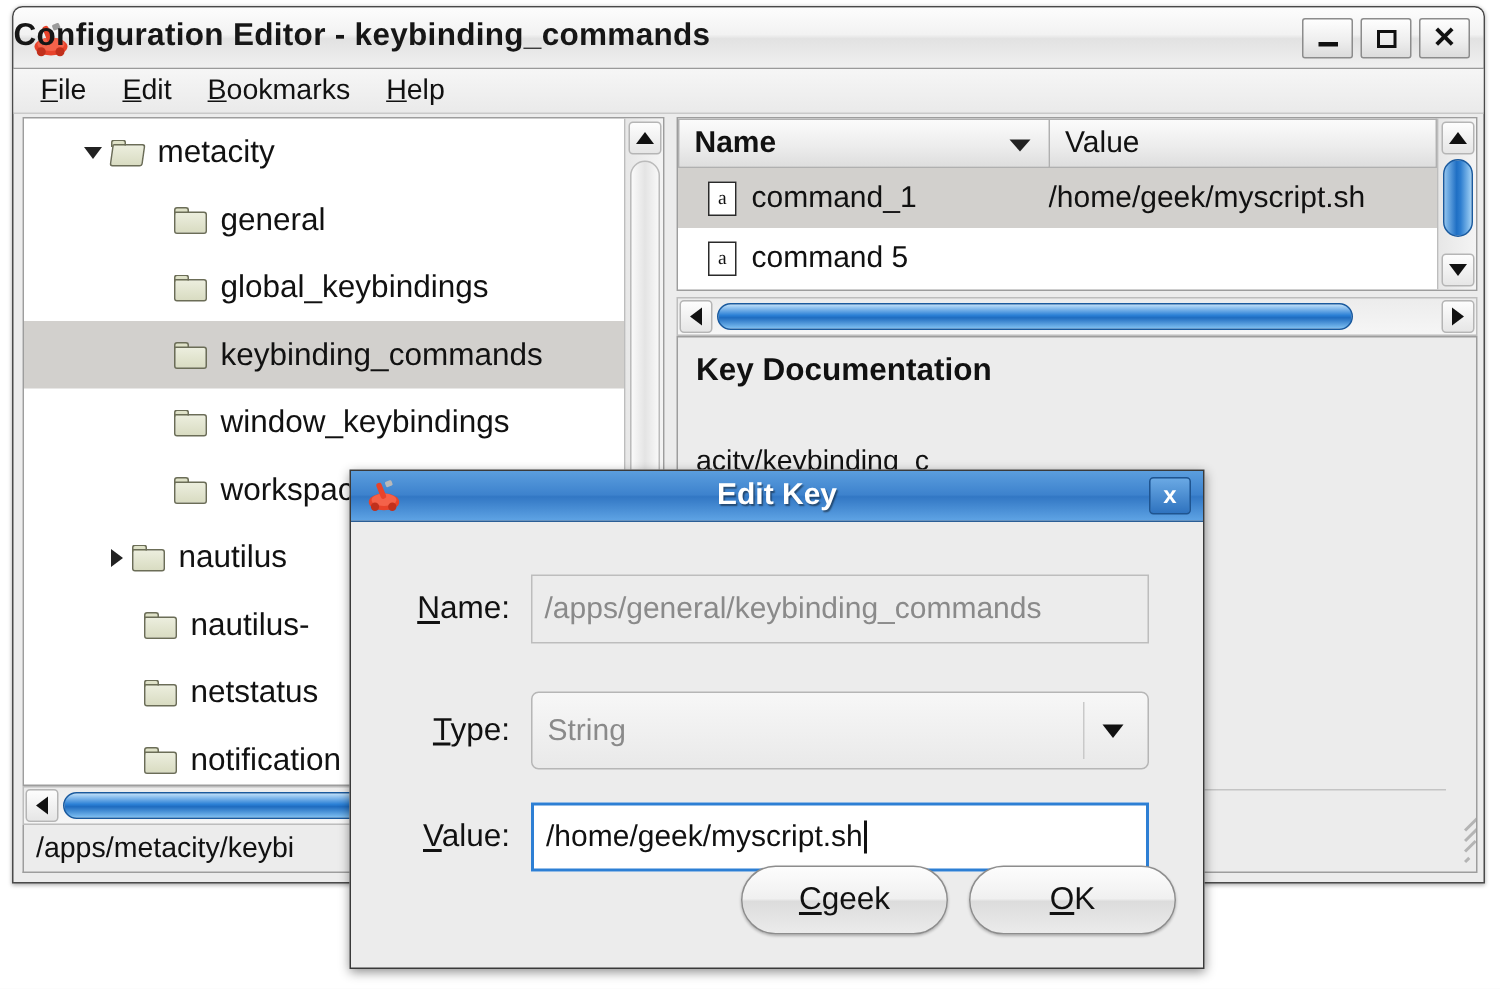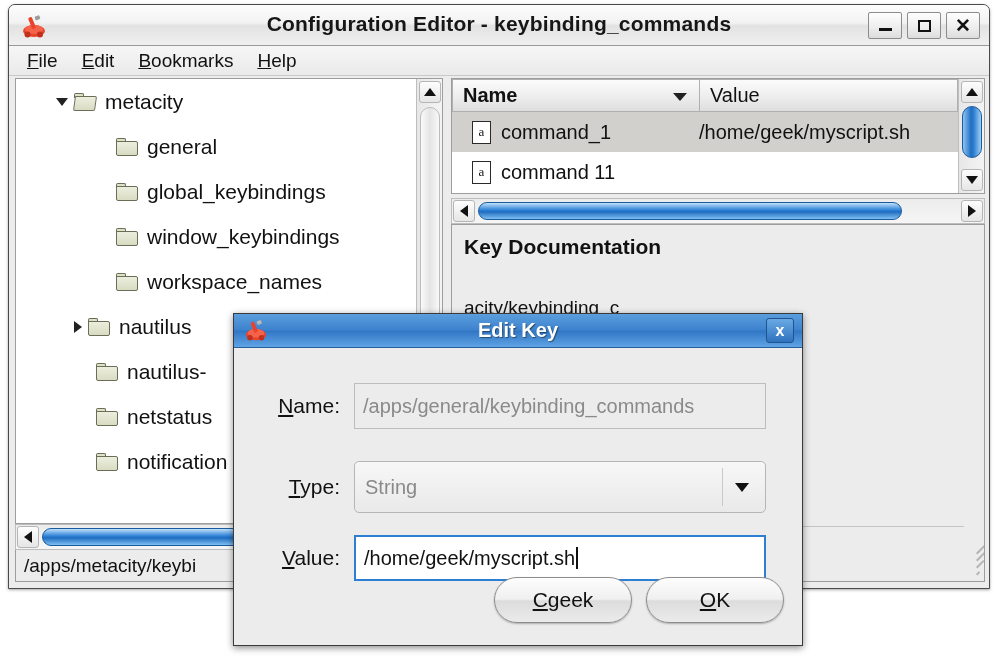--- a/index.html
+++ b/index.html
@@ -28,21 +28,21 @@
   .titlebar {
     position: relative;
     height: 41px;
     border-radius: 6px 6px 0 0;
     background: linear-gradient(to bottom, #fdfdfd 0%, #f2f2f2 45%, #e2e2e2 52%, #f0f0f0 100%);
     border-bottom: 1px solid #9a9a9a;
     box-sizing: border-box;
   }
   .title-text {
     position: absolute; left: 0; right: 0; top: 7px;
-    text-align: center;
+    text-align: left;
     font-size: 21px; font-weight: bold;
     color: #161616;
     letter-spacing: .2px;
   }
   .app-icon {
     position: absolute; left: 12px; top: 8px;
     width: 26px; height: 26px;
   }
   .win-buttons {
     position: absolute; right: 9px; top: 7px;
@@ -422,20 +422,27 @@
             </div>
 
             <div class="tree-row" style="padding-left:100px;">
               <span class="folder">
                   <span class="f-tab"></span>
                   <span class="f-body"></span>
                 </span>
               <span>global_keybindings</span>
             </div>
 
+            <div class="tree-row selected" style="padding-left:100px;">
+              <span class="folder">
+                  <span class="f-tab"></span>
+                  <span class="f-body"></span>
+                </span>
+              <span>keybinding_commands</span>
+            </div>
 
             <div class="tree-row" style="padding-left:100px;">
               <span class="folder">
                   <span class="f-tab"></span>
                   <span class="f-body"></span>
                 </span>
               <span>window_keybindings</span>
             </div>
 
             <div class="tree-row" style="padding-left:100px;">
@@ -519,21 +526,21 @@
             </div>
 
             <div class="list-row selected">
               <span class="key-icon">a</span>
               <span class="lr-name">command_1</span>
               <span class="lr-value">/home/geek/myscript.sh</span>
             </div>
 
             <div class="list-row">
               <span class="key-icon">a</span>
-              <span class="lr-name">command 11</span>
+              <span class="lr-name">command 5</span>
               <span class="lr-value"></span>
             </div>
           </div>
 
           <div class="vscroll">
             <div class="vs-btn up">
                 <span class="arr-up"></span>
               </div>
             <div class="vs-thumb-blue" style="top:27px; height:52px;"></div>
             <div class="vs-btn down">

